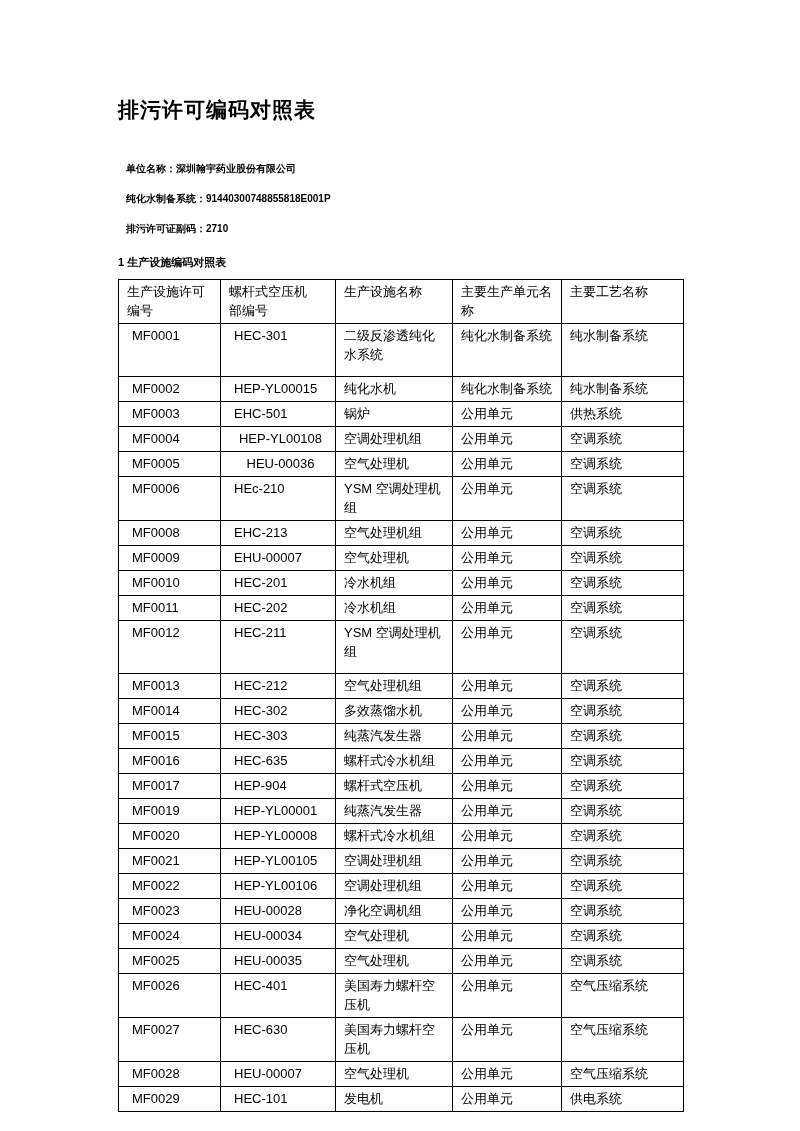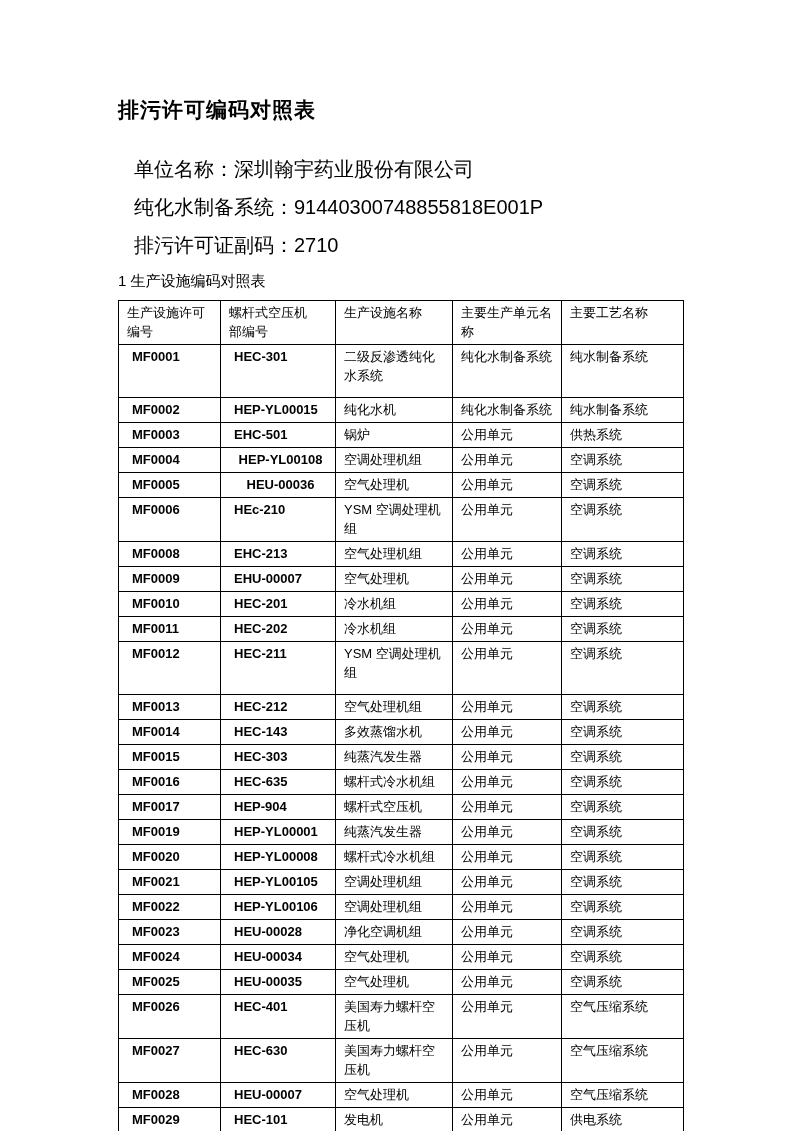--- a/index.html
+++ b/index.html
@@ -15,47 +15,47 @@
   }
   .doc-title {
     font-size: 21px;
     font-weight: bold;
     text-align: left;
     margin: 0 0 34px 0;
     letter-spacing: 1px;
   }
   .info-block { margin: 0; }
   .info-line {
-    font-size: 20px;
-    font-weight: normal;
+    font-size: 10px;
+    font-weight: bold;
     line-height: 22px;
-    margin: 16px;
+    margin: 8px;
   }
   .section-heading {
-    font-size: 15px;
-    font-weight: normal;
+    font-size: 11px;
+    font-weight: bold;
     margin: 15px 0 9px 0;
   }
   table.facility-table {
     border-collapse: collapse;
     table-layout: fixed;
     width: 565px;
   }
   .facility-table th, .facility-table td {
     border: 1px solid #000000;
     font-size: 13px;
     line-height: 19px;
     font-weight: normal;
     text-align: left;
     vertical-align: top;
     padding: 2px 8px 3px 8px;
     white-space: pre-line;
     overflow: hidden;
   }
-  .facility-table td.latin-code { font-weight: 700; padding-left: 13px; }
+  .facility-table td.latin-code { font-weight: 400; padding-left: 13px; }
   .facility-table td.center { text-align: center; margin-left: 40px; }
   .facility-table tr.tall td { padding-bottom: 12px; }
 </style>
 </head>
 <body>
 
 <div>
 
   <h1 class="doc-title">排污许可编码对照表</h1>
 
@@ -170,21 +170,21 @@
         </tr>
         <tr>
           <td class="latin-code">MF0013</td>
           <td class="latin-code">HEC-212</td>
           <td>空气处理机组</td>
           <td>公用单元</td>
           <td>空调系统</td>
         </tr>
         <tr>
           <td class="latin-code">MF0014</td>
-          <td class="latin-code">HEC-143</td>
+          <td class="latin-code">HEC-302</td>
           <td>多效蒸馏水机</td>
           <td>公用单元</td>
           <td>空调系统</td>
         </tr>
         <tr>
           <td class="latin-code">MF0015</td>
           <td class="latin-code">HEC-303</td>
           <td>纯蒸汽发生器</td>
           <td>公用单元</td>
           <td>空调系统</td>

